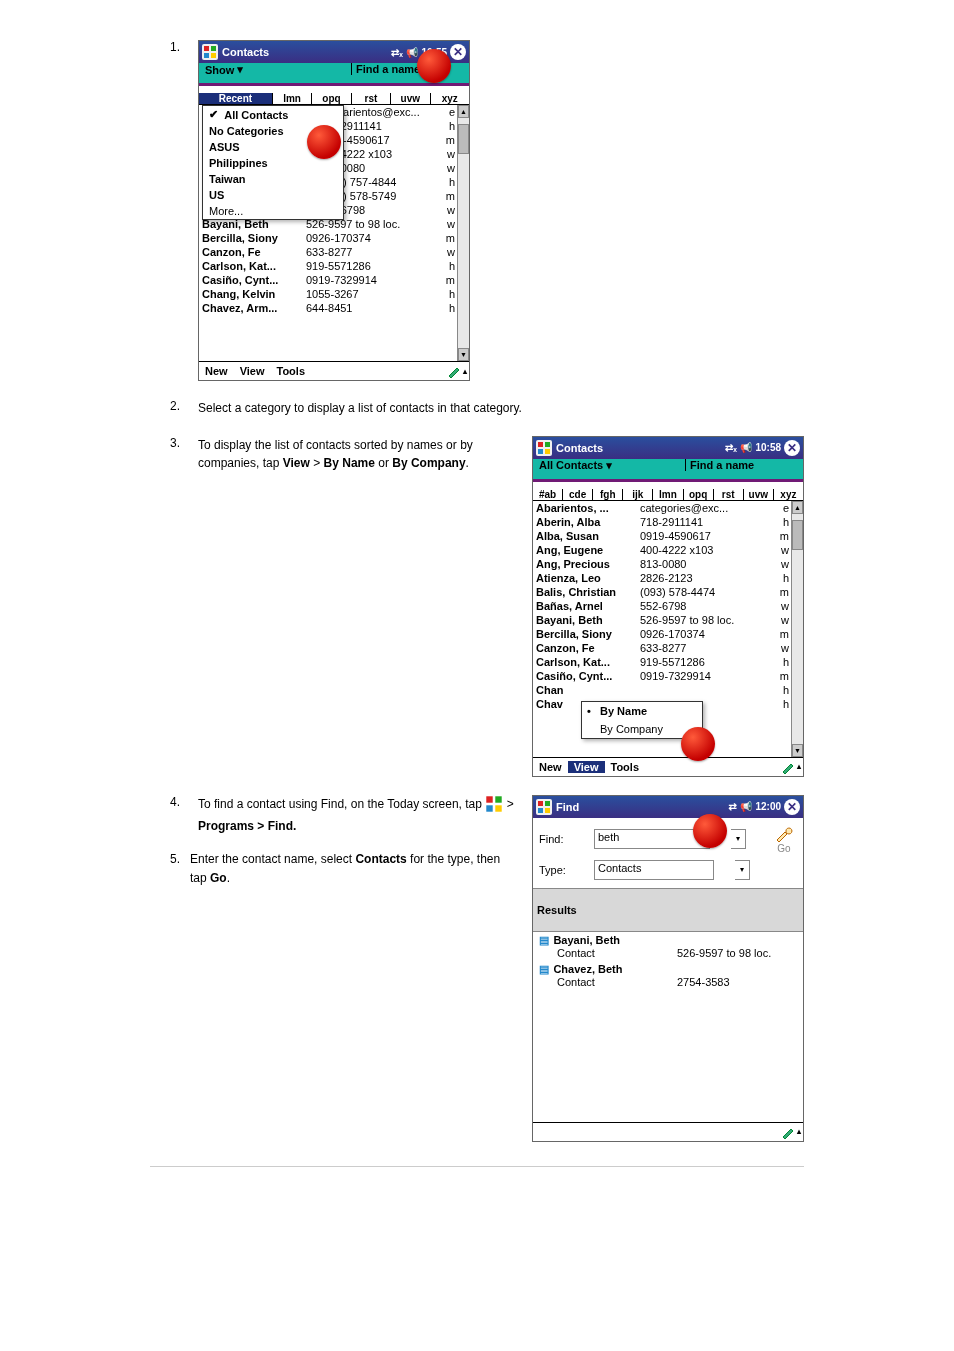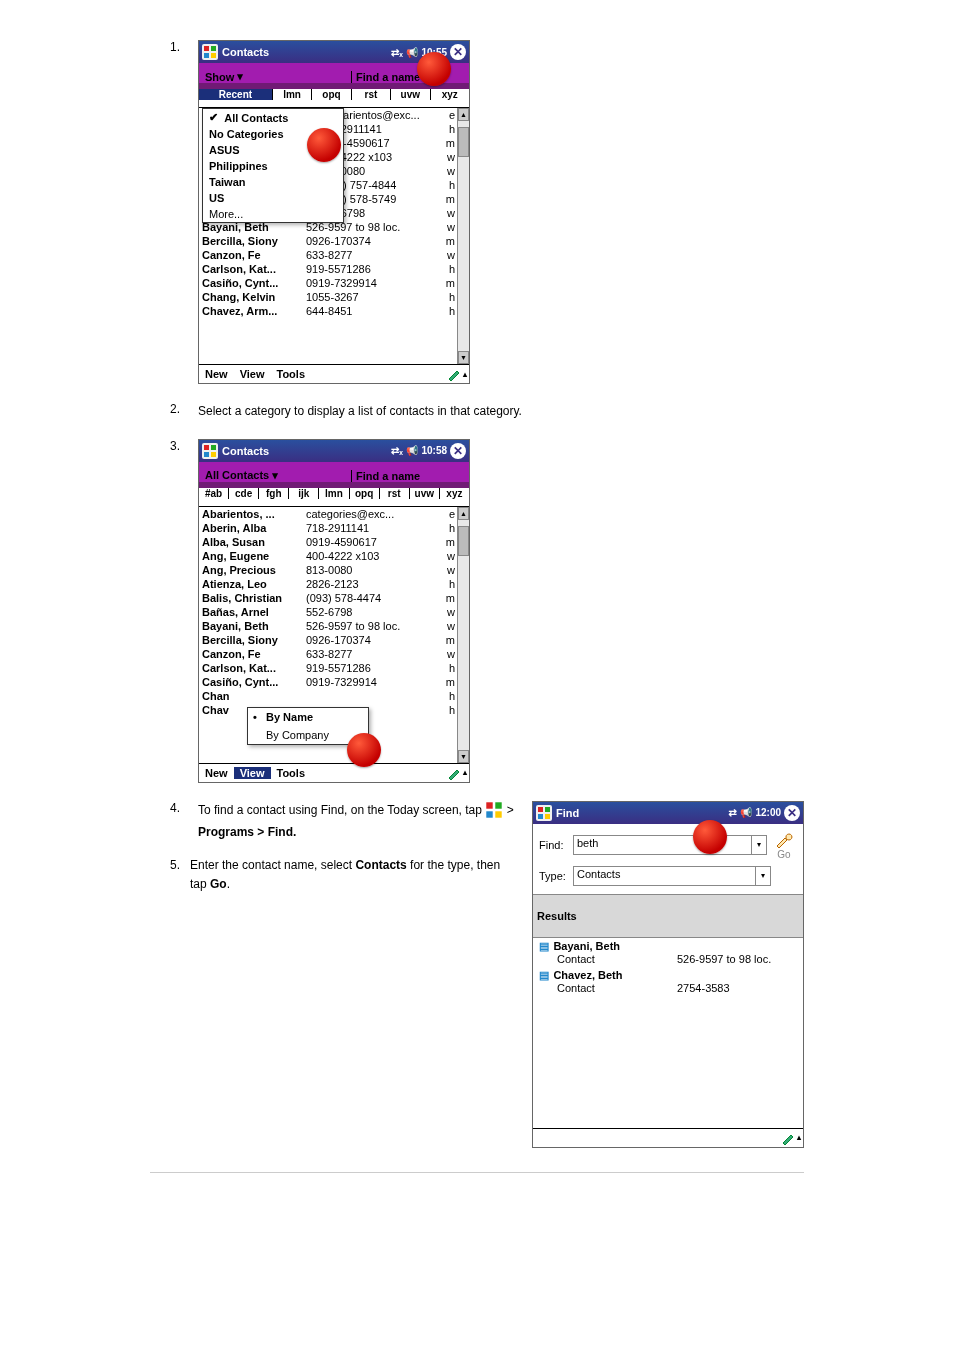--- a/index.html
+++ b/index.html
@@ -12,25 +12,25 @@
   hr.pg{border:none;border-top:1px solid #ccc;margin:24px 0}
 
   .pda{width:272px;background:#fff;border:1px solid #666;box-sizing:border-box}
   .titlebar{height:22px;background:linear-gradient(#2a4f9e,#3a2e82);color:#fff;display:flex;align-items:center;gap:4px;padding:0 3px;font-size:11px;font-weight:bold}
   .titlebar .winlogo{width:16px;height:16px;background:#f0f0f0;border-radius:2px;display:flex;align-items:center;justify-content:center}
   .titlebar .winlogo svg{width:14px;height:14px}
   .titlebar .ttl{flex:1}
   .titlebar .sys{display:flex;align-items:center;gap:3px;font-size:10px}
   .titlebar .close{width:16px;height:16px;border-radius:50%;background:#fff;color:#3a2e82;display:flex;align-items:center;justify-content:center;font-weight:bold;font-size:12px}
 
-  .toprow{height:20px;background:#a21caf;display:flex;align-items:flex-end;border-bottom:6px solid #701a75}
+  .toprow{height:20px;background:#14b8a6;display:flex;align-items:flex-start;border-bottom:3px solid #701a75}
   .toprow .showbtn{width:140px;padding:0 6px;font-weight:bold;font-size:11px;display:flex;align-items:center;gap:3px}
   .toprow .findbox{flex:1;border-left:1px solid #000;padding:0 4px;font-weight:bold;font-size:11px}
 
-  .alpharow{height:18px;background:#fff;display:flex;align-items:flex-start;border-bottom:1px solid #000;font-size:10px}
+  .alpharow{height:18px;background:#fff;display:flex;align-items:flex-end;border-bottom:1px solid #000;font-size:10px}
   .alpharow .tab{flex:1;border-right:1px solid #000;display:flex;align-items:center;justify-content:center;font-weight:bold;padding:0 2px}
   .alpharow .tab:last-child{border-right:none}
   .alpharow .tab.sel{background:#1b2f7a;color:#fff}
 
   .listarea{position:relative;background:#fff}
   .row{display:flex;align-items:center;padding:1px 3px;font-size:11px}
   .row .nm{width:104px;overflow:hidden;white-space:nowrap;font-weight:bold}
   .row .ph{flex:1;overflow:hidden;white-space:nowrap}
   .row .tp{width:16px;text-align:right}
   .scrollbar{position:absolute;right:0;top:0;bottom:0;width:11px;background:#ddd;border-left:1px solid #888;display:flex;flex-direction:column}
@@ -48,21 +48,21 @@
   .viewmenu .mi.bold{font-weight:bold}
 
   .botbar{height:18px;border-top:1px solid #000;display:flex;align-items:center;font-size:11px;font-weight:bold;position:relative}
   .botbar .mb{padding:0 6px}
   .botbar .mb.on{background:#1b2f7a;color:#fff}
   .sip{margin-left:auto;display:flex;align-items:center;gap:2px;padding-right:2px}
 
   .redcircle{position:absolute;width:34px;height:34px;border-radius:50%;background:radial-gradient(circle at 35% 30%,#ff5a3a,#c40000 70%);box-shadow:0 1px 2px rgba(0,0,0,.35);z-index:10}
 
   .findform{padding:6px 6px 2px 6px}
-  .findform .frow{display:flex;align-items:center;gap:0;margin-bottom:6px;font-size:11px}
+  .findform .frow{display:flex;align-items:center;gap:21px;margin-bottom:6px;font-size:11px}
   .findform .frow label{width:34px}
   .findform .ffield{flex:1;border:1px solid #888;background:#fff;height:16px;padding:1px 3px}
   .findform .dd{width:14px;height:18px;border:1px solid #888;border-left:none;display:flex;align-items:center;justify-content:center;font-size:8px}
   .findform .go{width:26px;display:flex;flex-direction:column;align-items:center;gap:1px;font-size:10px;margin-left:4px}
   .reshead{background:#d8d8d8;border-top:1px solid #888;border-bottom:1px solid #888;padding:15px 4px;font-weight:bold;font-size:11px}
   .reslist{min-height:190px;position:relative}
   .resitem{padding:2px 6px;font-size:11px}
   .resitem .r1{font-weight:bold;display:flex;align-items:center;gap:4px}
   .resitem .r2{display:flex}
   .resitem .r2 .lbl{width:120px;padding-left:18px}
@@ -225,20 +225,23 @@
   </div>
 </div>
 
 <div class="step">
   <div class="num">2.</div>
   <div class="txt">Select a category to display a list of contacts in that category.</div>
 </div>
 
 <div class="step">
   <div class="num">3.</div>
+  <div class="txt">
+    To display the list of contacts sorted by names or by companies, tap <b>View</b> &gt; <b>By Name</b> or <b>By Company</b>.
+  </div>
   <div class="fig">
     <div class="pda">
       <div class="titlebar">
         <span class="winlogo">
               <svg class="flag4" viewBox="0 0 14 14">
                 <rect x="1" y="1" width="5" height="5" fill="#d22"></rect>
                 <rect x="8" y="1" width="5" height="5" fill="#2a2"></rect>
                 <rect x="1" y="8" width="5" height="5" fill="#28c"></rect>
                 <rect x="8" y="8" width="5" height="5" fill="#fc0"></rect>
               </svg>

